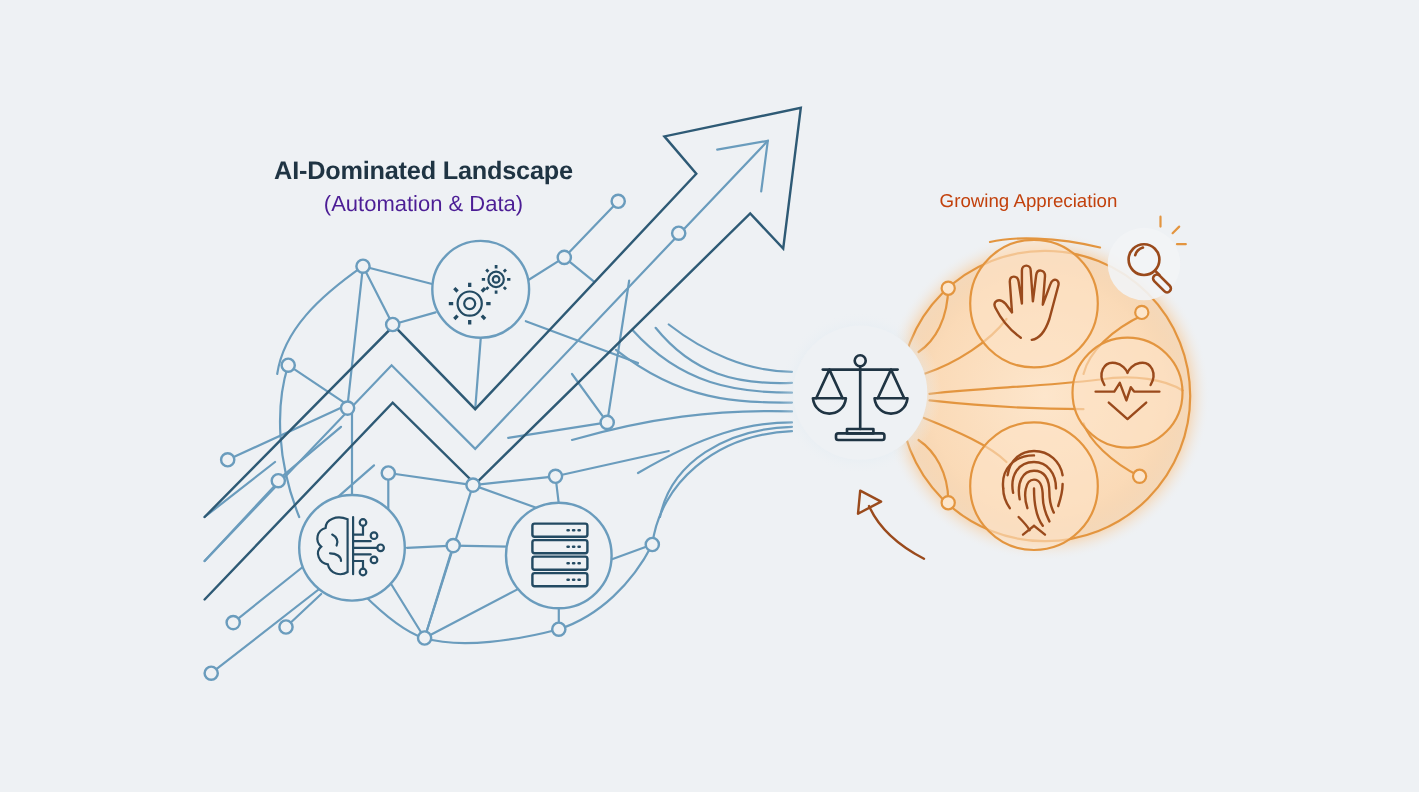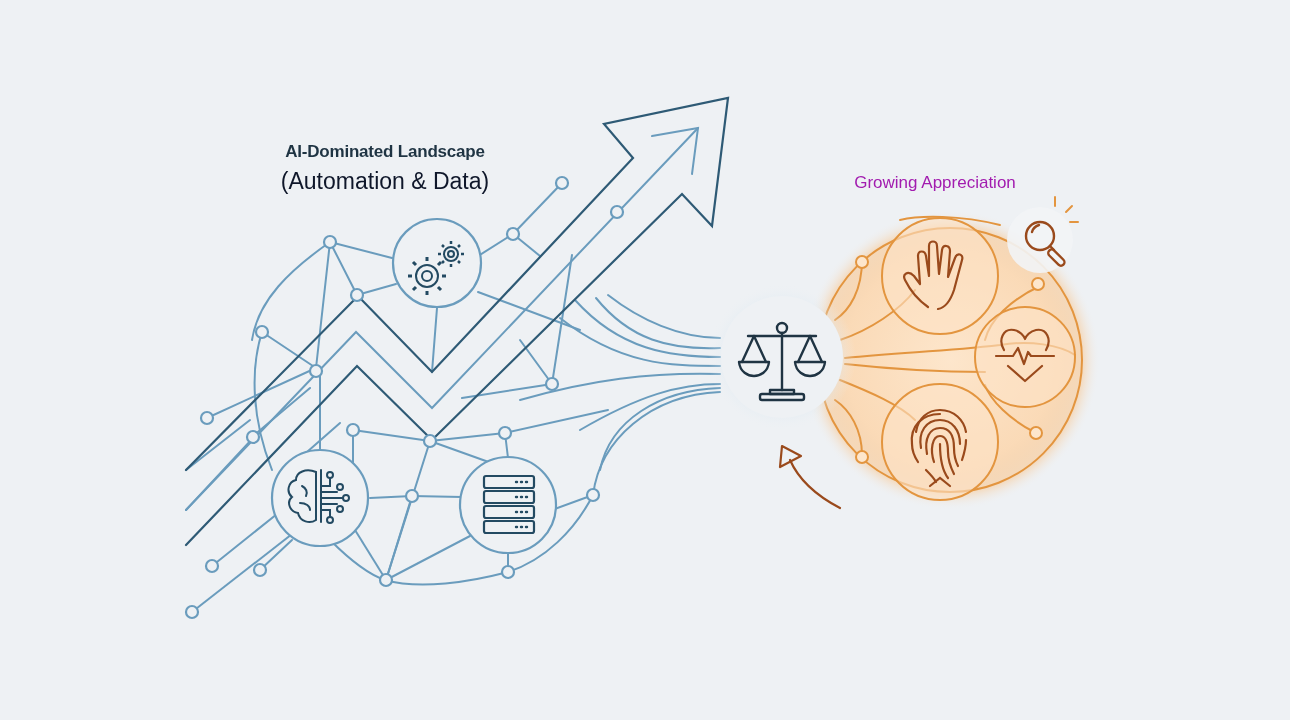--- a/index.html
+++ b/index.html
@@ -4,23 +4,23 @@
 <style>
   html, body { margin: 0; padding: 0; }
   body {
     width: 1290px; height: 720px; overflow: hidden;
     background: #eef1f4;
     font-family: "Liberation Sans", "DejaVu Sans", sans-serif;
   }
   .canvas { position: relative; width: 1290px; height: 720px; }
   svg.diagram { position: absolute; left: 0; top: 0; }
   .label { position: absolute; text-align: center; color: #1f3443; white-space: nowrap; }
-  .title { font-size: 17px; font-weight: bold; letter-spacing: -0.2px; }
-  .subtitle { font-size: 23px; font-weight: normal; color: #0f172a; }
-  .caption { font-size: 17px; color: #a21caf; }
+  .title { font-size: 23px; font-weight: bold; letter-spacing: -0.2px; }
+  .subtitle { font-size: 20px; font-weight: normal; color: #4c1d95; }
+  .caption { font-size: 17px; color: #c2410c; }
   .ai-label { left: 200px; top: 142px; width: 370px; }
   .ai-label .subtitle { margin-top: 6px; }
   .human-label { left: 790px; top: 530px; width: 290px; }
   .human-label .subtitle { margin-top: 6px; }
   .appreciation { left: 800px; top: 173px; width: 270px; }
 </style>
 </head>
 <body>
 
 <div class="canvas">

